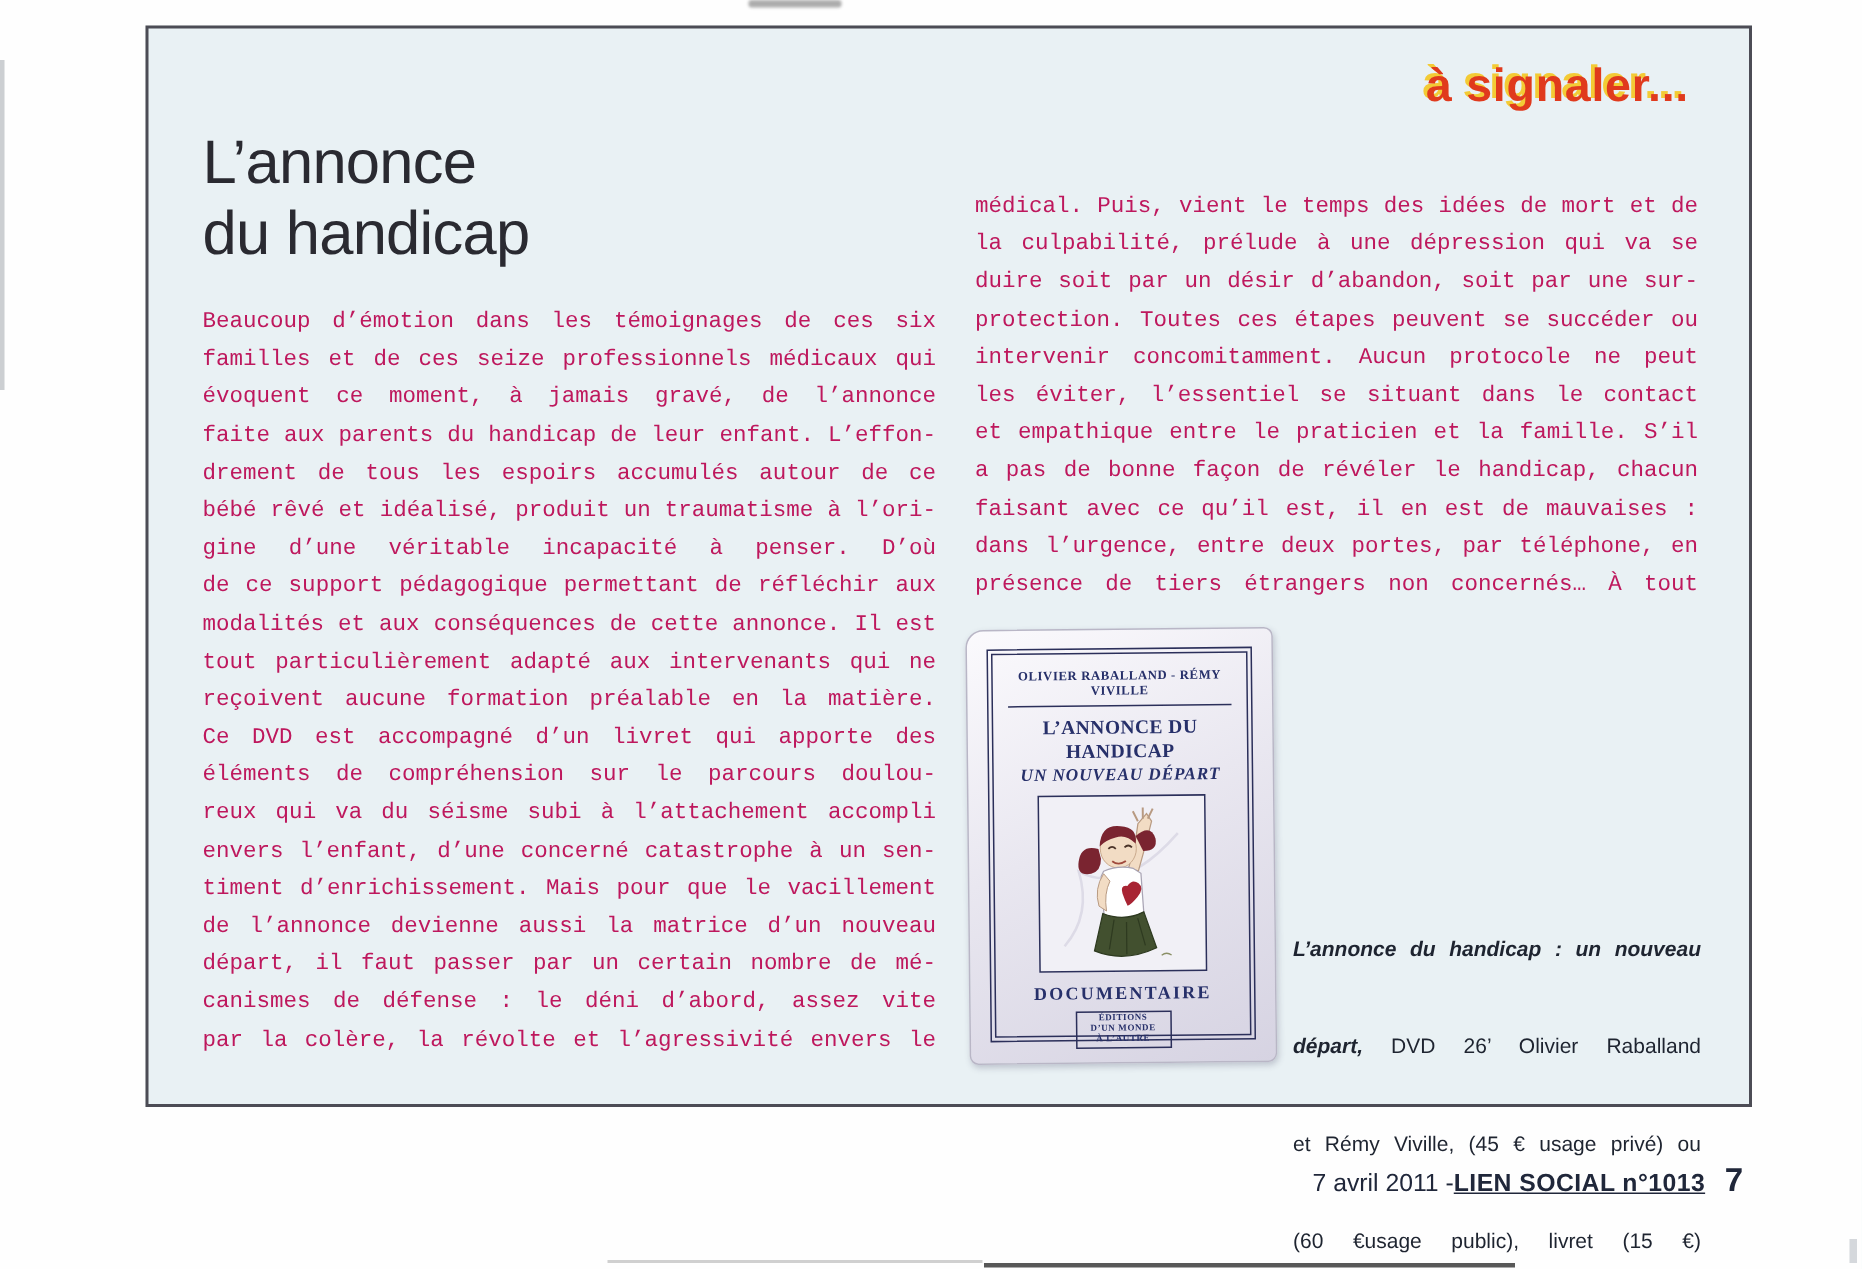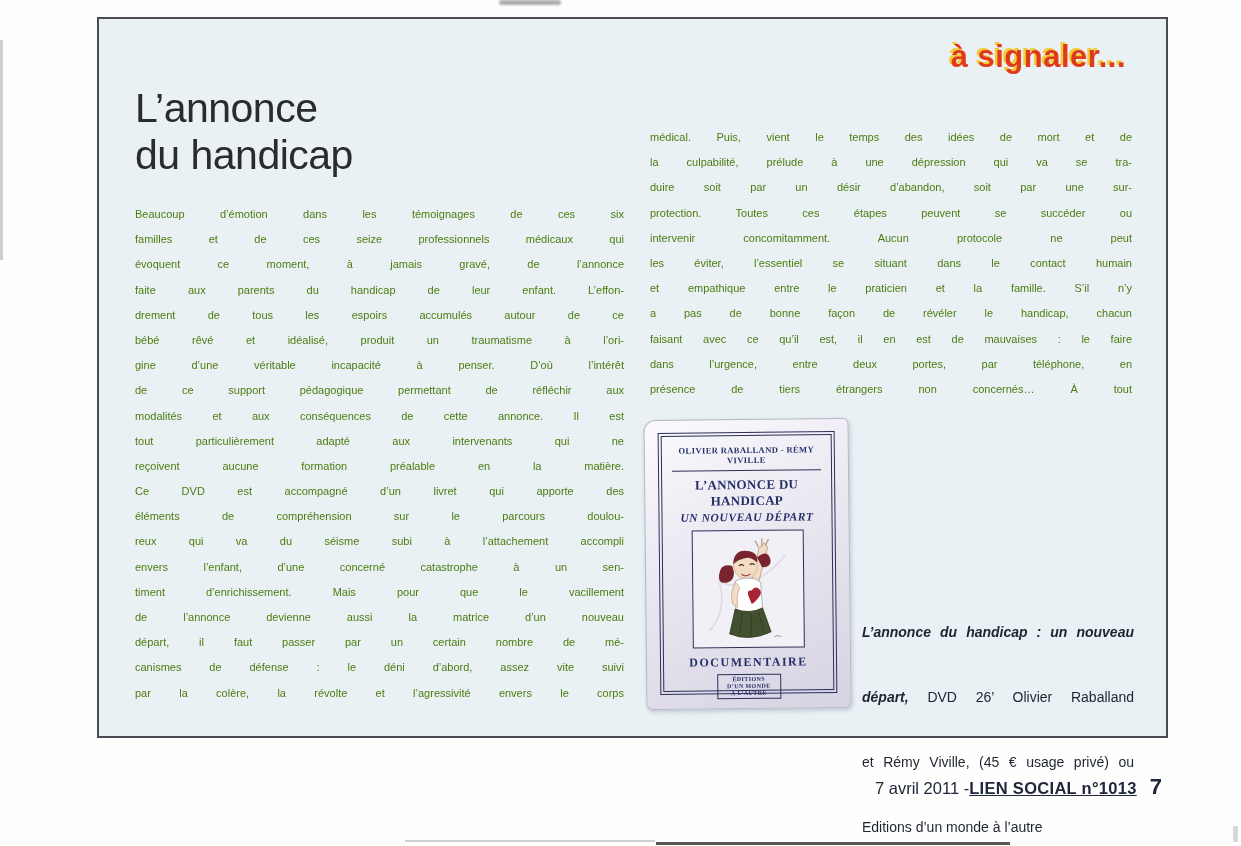--- a/index.html
+++ b/index.html
@@ -13,22 +13,22 @@
 
   .signaler { position:absolute; top:20px; right:40px;
               font-size:31px; font-weight:bold; letter-spacing:0.5px;
               color:#e03a1d; text-shadow:-2.5px -2px 0 rgba(243,200,42,.95); }
 
   .article-title { position:absolute; left:36px; top:66px;
                    font-size:41px; line-height:47px; font-weight:normal;
                    letter-spacing:-0.5px; color:#2a2a31; }
 
   
-  .col { position:absolute; color:#4d7c0f; font-family:Liberation Sans, sans-serif;
-         font-size:11px; }
+  .col { position:absolute; color:#be185d; font-family:Liberation Mono, monospace;
+         font-size:15px; }
   .col-left  { left:36px;  top:183px; width:489px; }
   .col-right { left:551px; top:106px; width:482px; }
   .tline { height:25.2px; line-height:25.2px; overflow:hidden;
            text-align:justify; text-align-last:justify; }
   .col-narrow { margin-top:4px; margin-left:207px; width:274px; }
   .col-narrow .tline { height:29px; line-height:29px; }
   .col-narrow .tline:last-child { text-align:left; text-align-last:left; }
 
   
   .dvd-case { position:absolute; left:546px; top:400px; width:205px; height:290px;
@@ -176,20 +176,21 @@
             <div>à l’autre</div>
           </div>
         </div>
       </div>
     </div>
 
     <div class="caption">
       <div class="cap-line cap-bi">L’annonce du handicap : un nouveau</div>
       <div class="cap-line"><span class="cap-bi">départ,</span><span> DVD 26’ Olivier Raballand</span></div>
       <div class="cap-line">et Rémy Viville, (45 € usage privé) ou</div>
+      <div class="cap-line">(60 €usage public), livret (15 €)</div>
       <div class="cap-line no-just">Editions d’un monde à l’autre</div>
       <div class="cap-line no-just">contact@mondealautre.fr</div>
     </div>
 
   </div>
 
   <div class="footer">
     <span>7 avril 2011 - </span>
     <span class="mag">LIEN SOCIAL n°1013</span>
     <span class="pageno">7</span>

